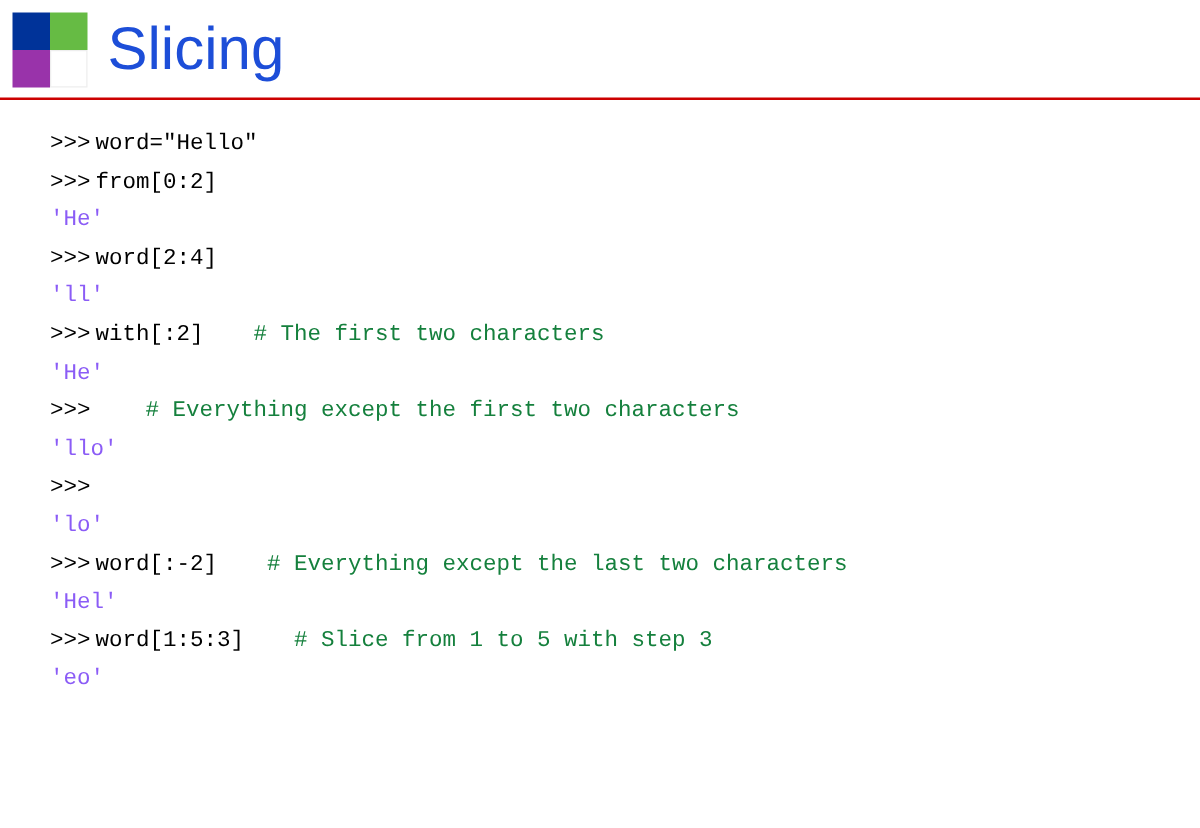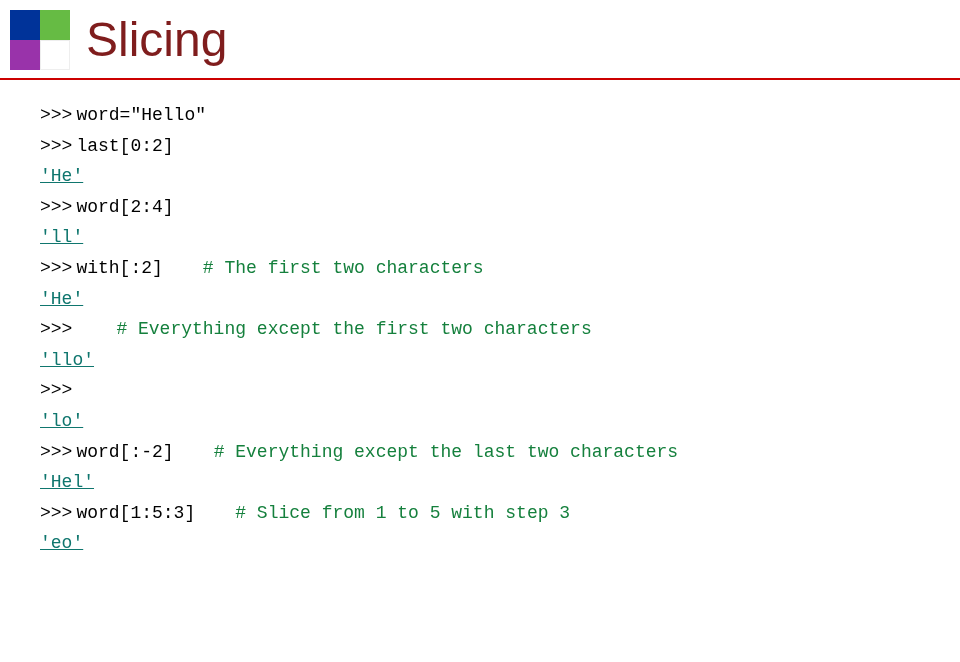--- a/index.html
+++ b/index.html
@@ -44,21 +44,21 @@
       background: #9933aa;
     }
     .logo-cell-4 {
       background: #ffffff;
       border: 1px solid #eee;
     }
 
     .title {
       font-size: 48px;
       font-weight: normal;
-      color: #7f1d1d;
+      color: #1d4ed8;
       line-height: 1;
     }
 
     .content {
       padding: 20px 40px 10px 40px;
       font-family: 'Courier New', Courier, monospace;
       font-size: 18px;
       line-height: 1.7;
       color: #000000;
     }
@@ -76,23 +76,22 @@
     .code {
       color: #000000;
     }
 
     .comment {
       color: #15803d;
       margin-left: 40px;
     }
 
     .output {
-      color: #0f766e;
+      color: #8b5cf6;
       padding-left: 0;
-      text-decoration: underline;
     }
   </style>
 </head>
 <body>
 
 <div class="header">
   <div class="logo-block">
     <div class="logo-cell-1"></div>
     <div class="logo-cell-2"></div>
     <div class="logo-cell-3"></div>
@@ -101,21 +100,21 @@
   <h1 class="title">Slicing</h1>
 </div>
 
 <div class="content" id="content-area">
 <div class="code-line">
       <span class="prompt">&gt;&gt;&gt; </span>
       <span class="code">word="Hello"</span>
     </div>
     <div class="code-line">
       <span class="prompt">&gt;&gt;&gt; </span>
-      <span class="code">last[0:2]</span>
+      <span class="code">from[0:2]</span>
     </div>
     <div class="output">'He'</div>
     <div class="code-line">
       <span class="prompt">&gt;&gt;&gt; </span>
       <span class="code">word[2:4]</span>
     </div>
     <div class="output">'ll'</div>
     <div class="code-line">
       <span class="prompt">&gt;&gt;&gt; </span>
       <span class="code">with[:2]</span>

